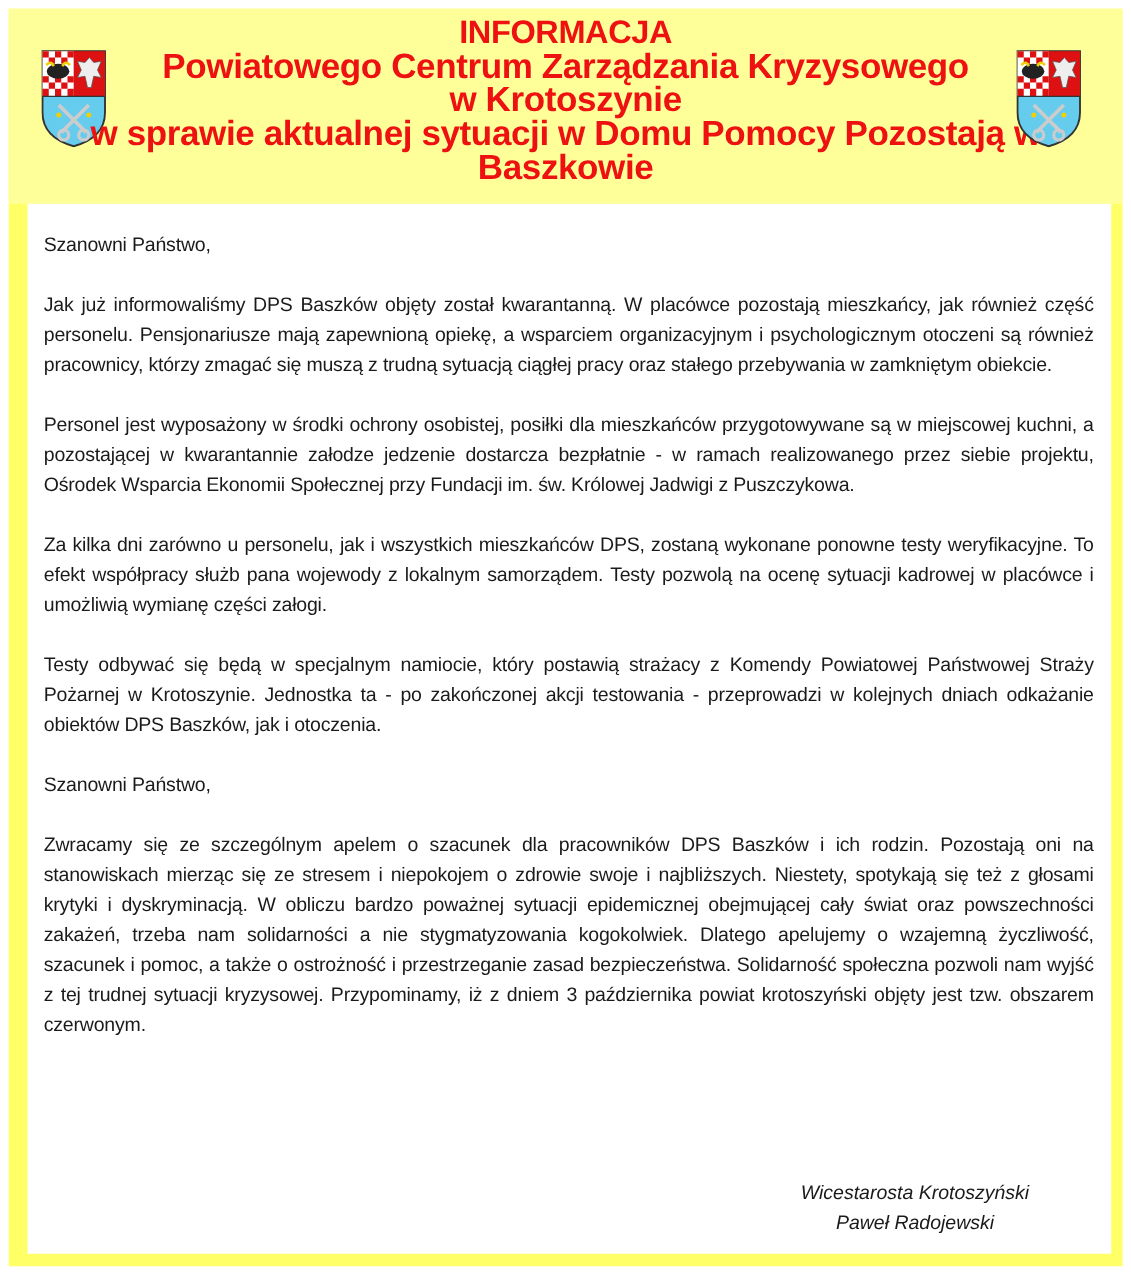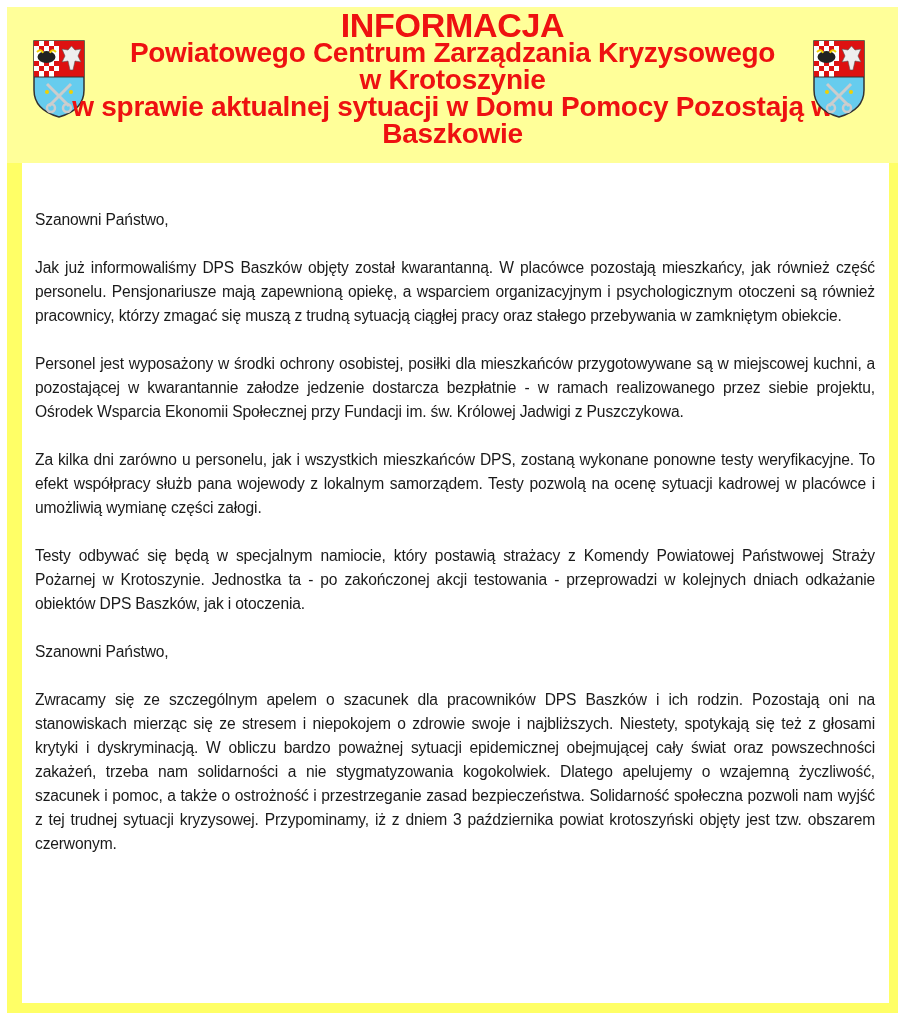--- a/index.html
+++ b/index.html
@@ -9,33 +9,33 @@
     background: #ffff66;
   }
   .header {
     position: absolute; left: 0; top: 0; width: 891px; height: 156px;
     background: #ffff99;
   }
   .title {
     position: absolute; left: 0; top: 4px; width: 891px; text-align: center;
     font-family: "Liberation Sans", sans-serif; font-weight: bold; color: #ee1111;
   }
-  .title .l1 { font-size: 34px; line-height: 28px; letter-spacing: -0.3px; }
+  .title .l1 { font-size: 26px; line-height: 28px; letter-spacing: -0.3px; }
   .title .l2 { font-size: 28px; line-height: 27px; letter-spacing: -0.3px; }
   .crest { position: absolute; top: 33px; width: 52px; height: 78px; }
   .crest.left { left: 26px; }
   .crest.right { left: 806px; }
   .body {
     position: absolute; left: 15px; top: 156px; width: 867px; height: 840px;
     background: #ffffff;
   }
   .content {
     position: absolute; left: 13px; top: 22px; width: 840px;
     font-family: "Liberation Sans", sans-serif; font-size: 15.6px; line-height: 24px;
-    color: #1a1a1a; letter-spacing: -0.15px; margin-top: 23px;
+    color: #1a1a1a; letter-spacing: -0.15px;
   }
   .content p { margin: 0 0 24px 0; text-align: justify; }
   .content p.greet { margin-bottom: 24px; }
   .signature {
     position: absolute; left: 560px; top: 780px; width: 300px; text-align: center;
     font-family: "Liberation Sans", sans-serif; font-style: italic; font-size: 15.6px;
     line-height: 24px; color: #1a1a1a;
   }
 </style>
 </head>
@@ -121,14 +121,18 @@
     <div class="content">
       <p class="greet">Szanowni Państwo,</p>
       <p>Jak już informowaliśmy DPS Baszków objęty został kwarantanną. W placówce pozostają mieszkańcy, jak również część personelu. Pensjonariusze mają zapewnioną opiekę, a wsparciem organizacyjnym i psychologicznym otoczeni są również pracownicy, którzy zmagać się muszą z trudną sytuacją ciągłej pracy oraz stałego przebywania w zamkniętym obiekcie.</p>
       <p>Personel jest wyposażony w środki ochrony osobistej, posiłki dla mieszkańców przygotowywane są w miejscowej kuchni, a pozostającej w kwarantannie załodze jedzenie dostarcza bezpłatnie - w ramach realizowanego przez siebie projektu, Ośrodek Wsparcia Ekonomii Społecznej przy Fundacji im. św. Królowej Jadwigi z Puszczykowa.</p>
       <p>Za kilka dni zarówno u personelu, jak i wszystkich mieszkańców DPS, zostaną wykonane ponowne testy weryfikacyjne. To efekt współpracy służb pana wojewody z lokalnym samorządem. Testy pozwolą na ocenę sytuacji kadrowej w placówce i umożliwią wymianę części załogi.</p>
       <p>Testy odbywać się będą w specjalnym namiocie, który postawią strażacy z Komendy Powiatowej Państwowej Straży Pożarnej w Krotoszynie. Jednostka ta - po zakończonej akcji testowania - przeprowadzi w kolejnych dniach odkażanie obiektów DPS Baszków, jak i otoczenia.</p>
       <p class="greet">Szanowni Państwo,</p>
       <p>Zwracamy się ze szczególnym apelem o szacunek dla pracowników DPS Baszków i ich rodzin. Pozostają oni na stanowiskach mierząc się ze stresem i niepokojem o zdrowie swoje i najbliższych. Niestety, spotykają się też z głosami krytyki i dyskryminacją. W obliczu bardzo poważnej sytuacji epidemicznej obejmującej cały świat oraz powszechności zakażeń, trzeba nam solidarności a nie stygmatyzowania kogokolwiek. Dlatego apelujemy o wzajemną życzliwość, szacunek i pomoc, a także o ostrożność i przestrzeganie zasad bezpieczeństwa. Solidarność społeczna pozwoli nam wyjść z tej trudnej sytuacji kryzysowej. Przypominamy, iż z dniem 3 października powiat krotoszyński objęty jest tzw. obszarem czerwonym.</p>
     </div>
 
+    <div class="signature">
+      <div>Wicestarosta Krotoszyński</div>
+      <div>Paweł Radojewski</div>
+    </div>
   </div>
 </div>
 
 </body></html>

